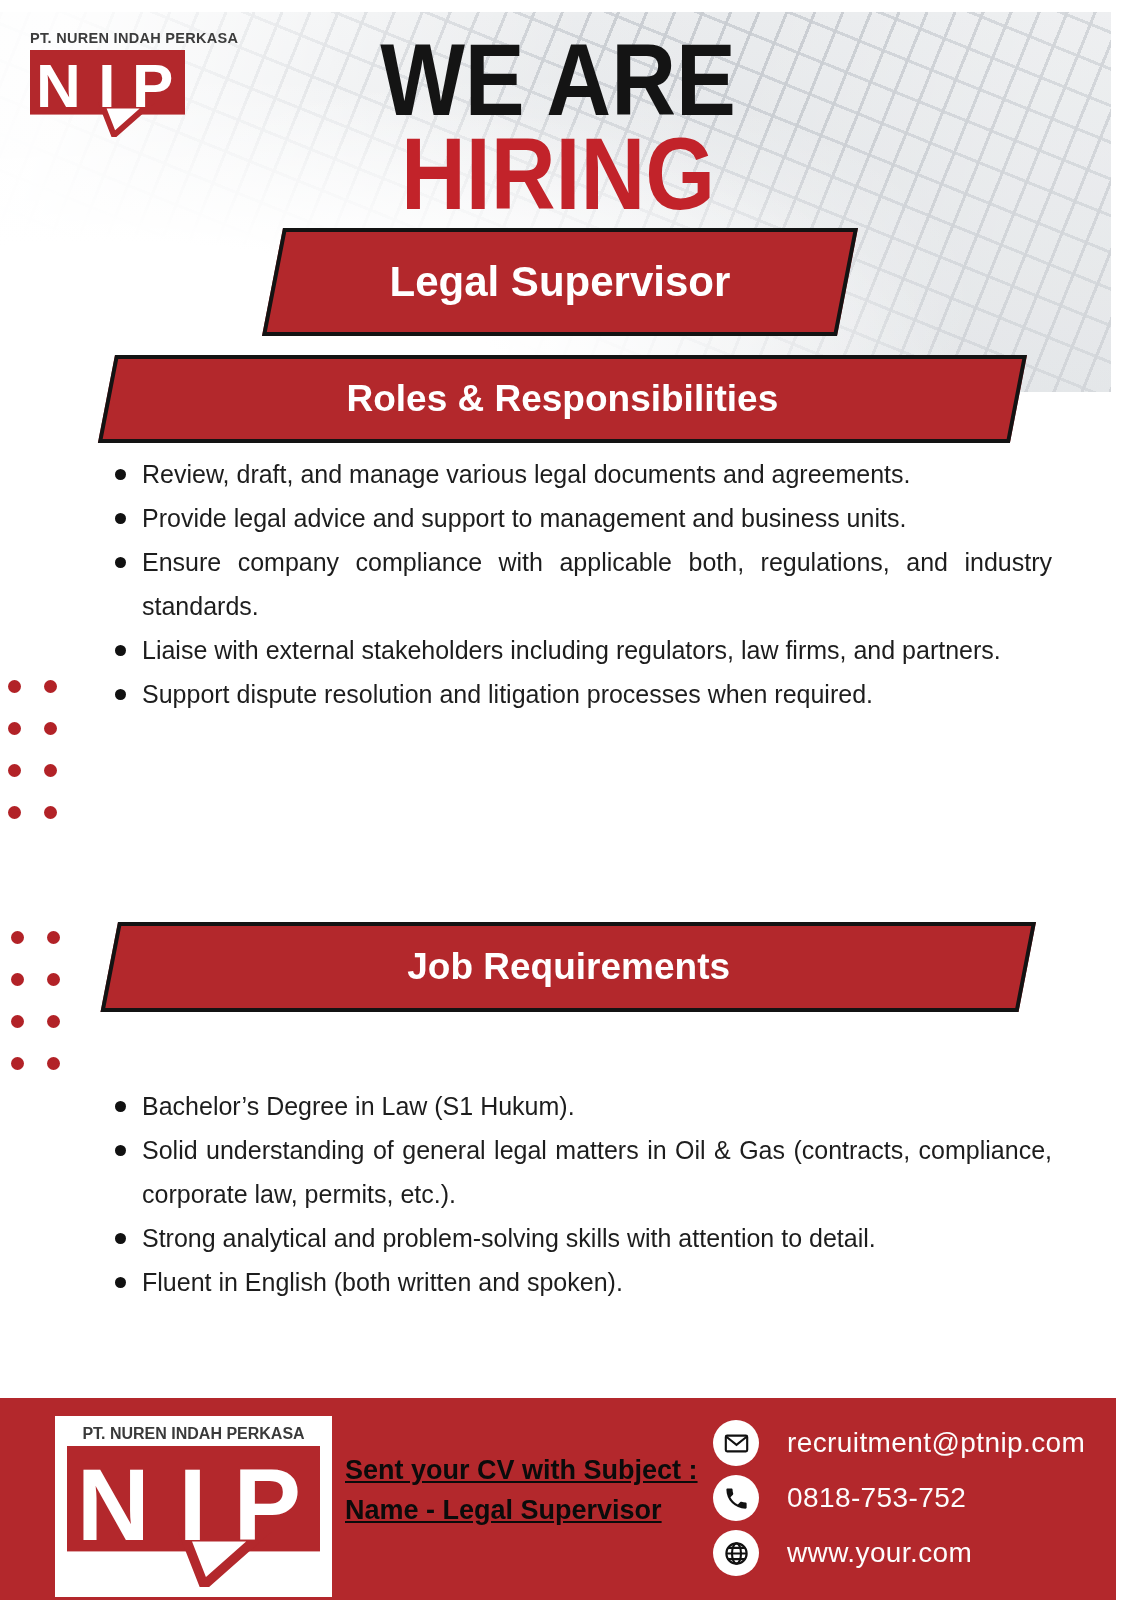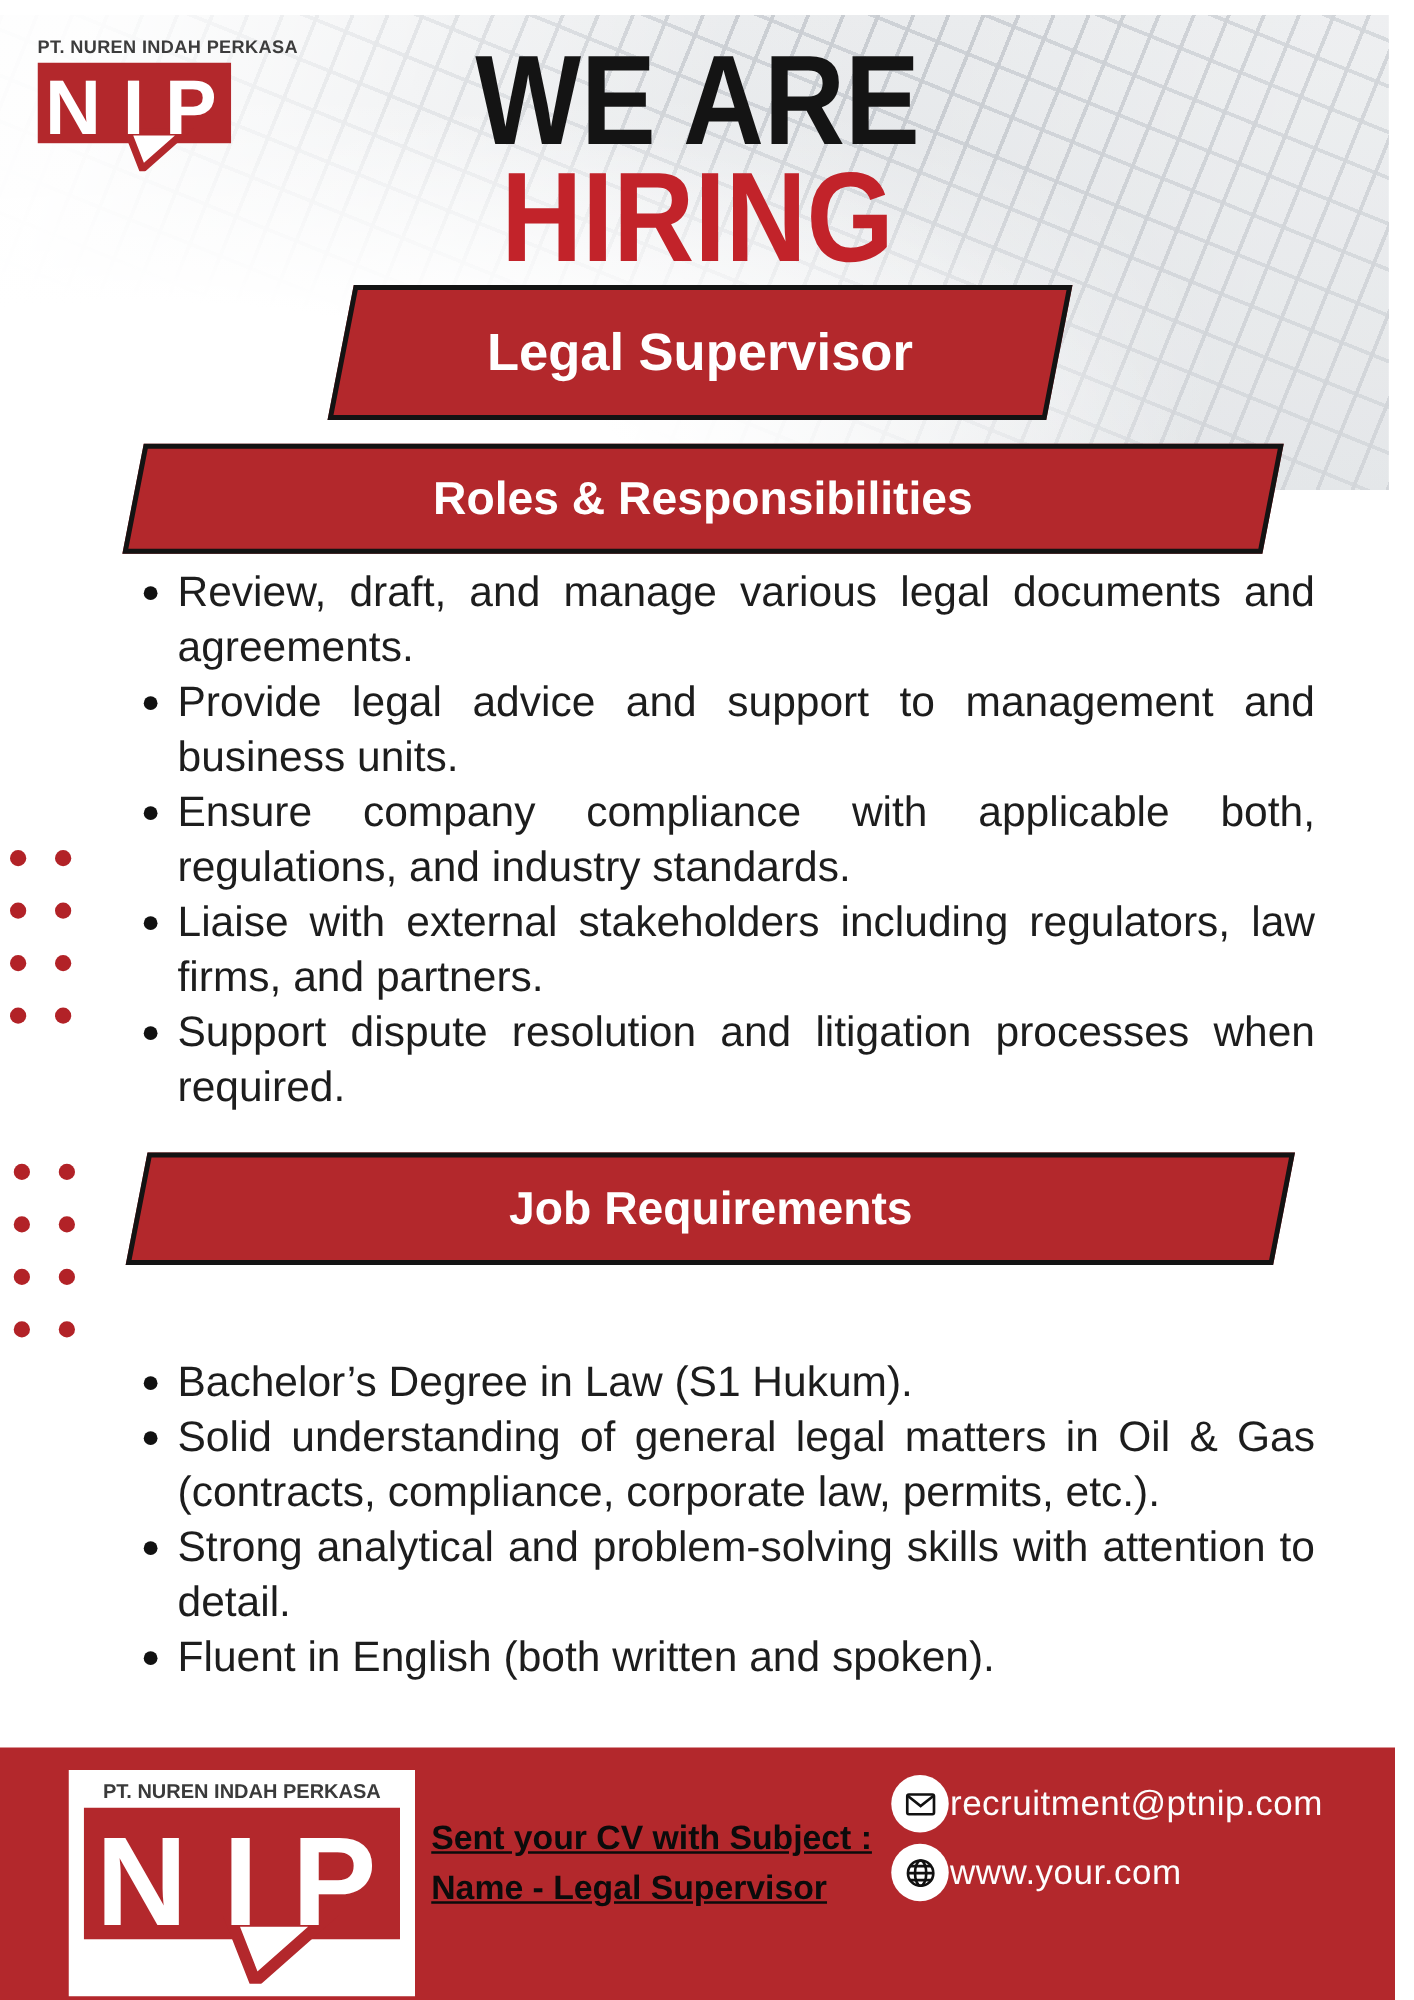--- a/index.html
+++ b/index.html
@@ -49,42 +49,42 @@
   .banner-roles{left:115px;top:355px;width:912px;height:88px;}
   .banner-roles>span{font-size:37px;}
   .banner-reqs{left:118px;top:922px;width:918px;height:90px;}
   .banner-reqs>span{font-size:37px;}
 
   
   .poster-list{position:absolute;left:100px;width:952px;list-style:none;z-index:3;}
   .list-roles{top:452px;}
   .list-reqs{top:1084px;}
   .poster-list li{position:relative;padding-left:42px;text-align:justify;
-    font-size:34px;line-height:44px;color:var(--ink);}
+    font-size:25px;line-height:44px;color:var(--ink);}
   .poster-list li::before{content:"";position:absolute;left:15px;top:17px;width:11px;height:11px;
     border-radius:50%;background:#111;}
 
   
   .dot-grid{position:absolute;display:grid;grid-template-columns:repeat(2,13px);
     grid-auto-rows:13px;column-gap:23px;row-gap:29px;z-index:1;}
   .dot-grid i{display:block;width:13px;height:13px;border-radius:50%;background:var(--red-dot);}
   .dot-grid-1{left:8px;top:680px;}
   .dot-grid-2{left:11px;top:931px;}
 
   
   .footer{position:absolute;left:0;top:1398px;width:1131px;height:202px;background:var(--red);z-index:5;}
   .footer-card{position:absolute;left:55px;top:18px;width:277px;background:#fff;padding:9px 12px 10px;}
   .footer-brand{font-size:16px;font-weight:bold;color:#3a3a3a;text-align:center;white-space:nowrap;}
   .cv-note{position:absolute;left:345px;top:52px;font-size:27px;font-weight:bold;color:#0b0b0b;line-height:40px;text-decoration:underline;}
   .contacts{position:absolute;left:713px;top:22px;}
   .contact-row{display:flex;align-items:center;margin-bottom:9px;}
   .contact-icon{width:46px;height:46px;border-radius:50%;background:#fff;flex:0 0 46px;
     display:flex;align-items:center;justify-content:center;}
   .contact-icon svg{width:27px;height:27px;display:block;}
-  .contact-value{margin-left:1px;font-size:28px;color:#fdfdfd;letter-spacing:.4px;white-space:nowrap;}
+  .contact-value{margin-left:28px;font-size:28px;color:#fdfdfd;letter-spacing:.4px;white-space:nowrap;}
 </style>
 </head>
 <body>
 
 <div class="page">
 
   <div class="hero-photo"></div>
 
   <div class="top-logo">
     <div class="brand-name">PT. NUREN INDAH PERKASA</div>
@@ -171,20 +171,28 @@
       <div class="contact-row">
         <span class="contact-icon">
           <svg viewBox="0 0 24 24" fill="none">
             <rect x="2.5" y="5" width="19" height="14" rx="1.2" stroke="#111" stroke-width="1.9"></rect>
             <path d="M3 6 L12 13.2 L21 6" stroke="#111" stroke-width="1.9"></path>
           </svg>
         </span>
         <span class="contact-value">recruitment@ptnip.com</span>
       </div>
 
+      <div class="contact-row">
+        <span class="contact-icon">
+          <svg viewBox="0 0 24 24">
+            <path fill="#111" d="M6.62 10.79c1.44 2.83 3.76 5.14 6.59 6.59l2.2-2.2c.27-.27.67-.36 1.02-.24 1.12.37 2.33.57 3.57.57.55 0 1 .45 1 1V20c0 .55-.45 1-1 1-9.39 0-17-7.61-17-17 0-.55.45-1 1-1h3.5c.55 0 1 .45 1 1 0 1.25.2 2.45.57 3.57.11.35.03.74-.25 1.02l-2.2 2.2z"></path>
+          </svg>
+        </span>
+        <span class="contact-value">0818-753-752</span>
+      </div>
 
       <div class="contact-row">
         <span class="contact-icon">
           <svg viewBox="0 0 24 24" fill="none" stroke="#111" stroke-width="1.9">
             <circle cx="12" cy="12" r="9"></circle>
             <ellipse cx="12" cy="12" rx="4" ry="9"></ellipse>
             <path d="M3 12 H21 M4.3 7 H19.7 M4.3 17 H19.7"></path>
           </svg>
         </span>
         <span class="contact-value">www.your.com</span>

